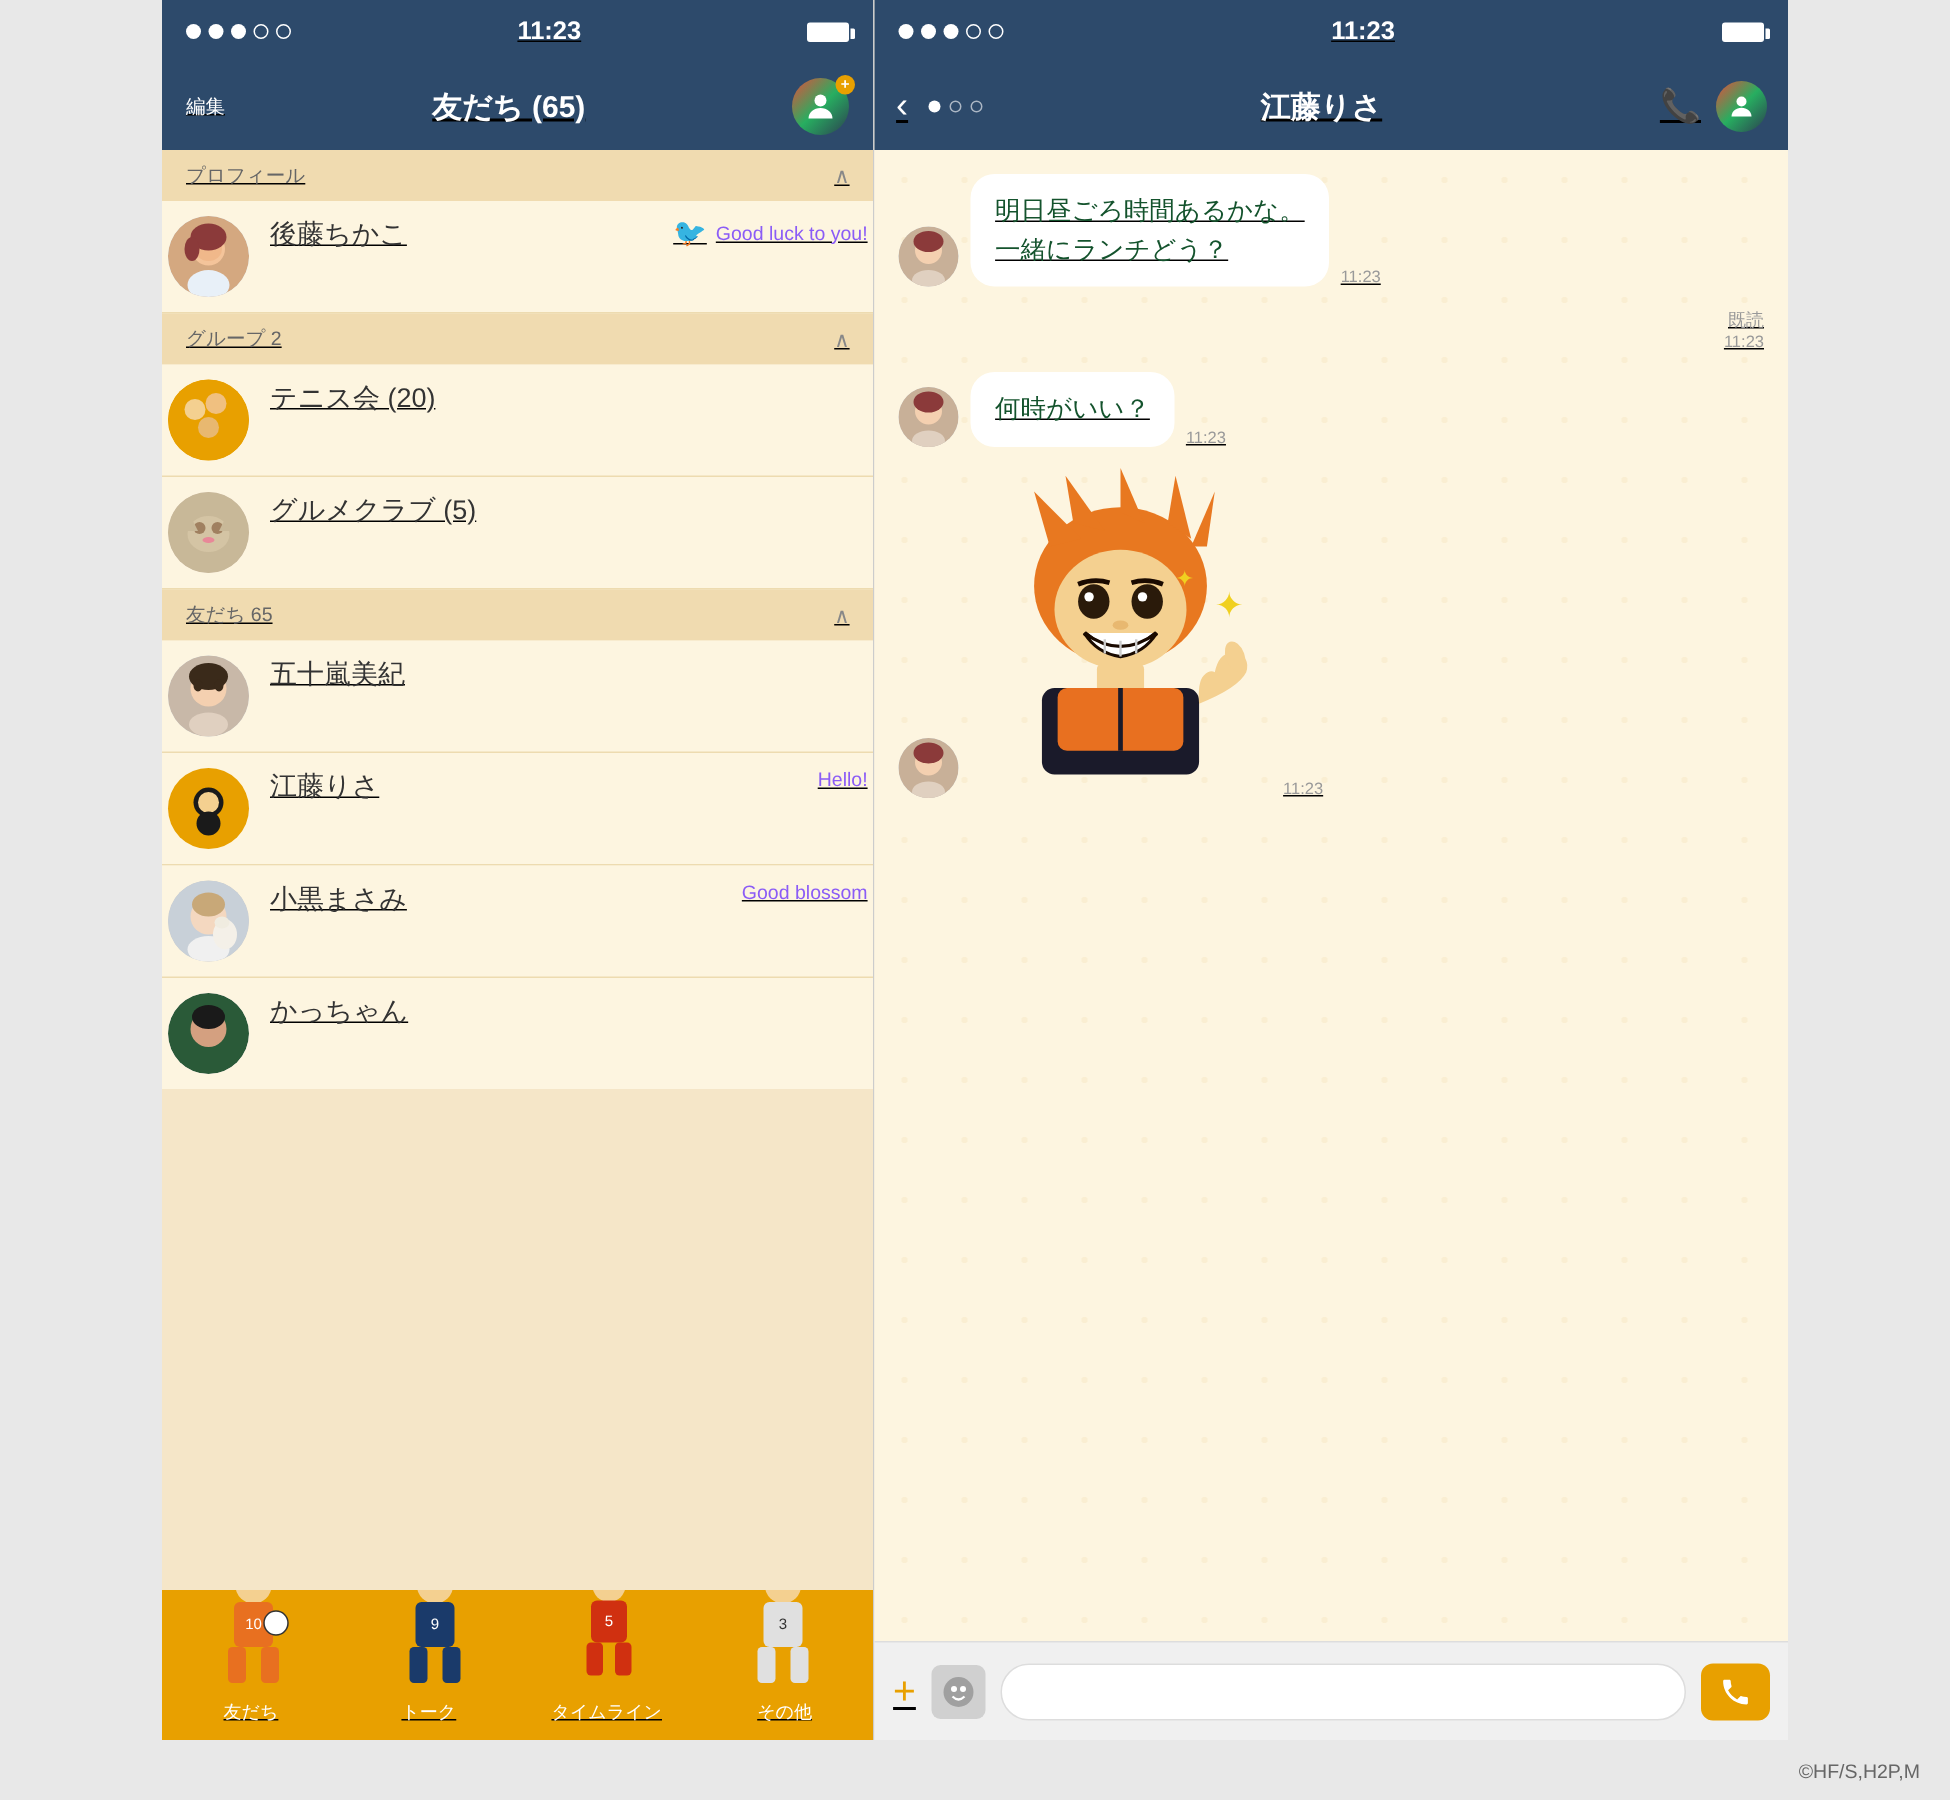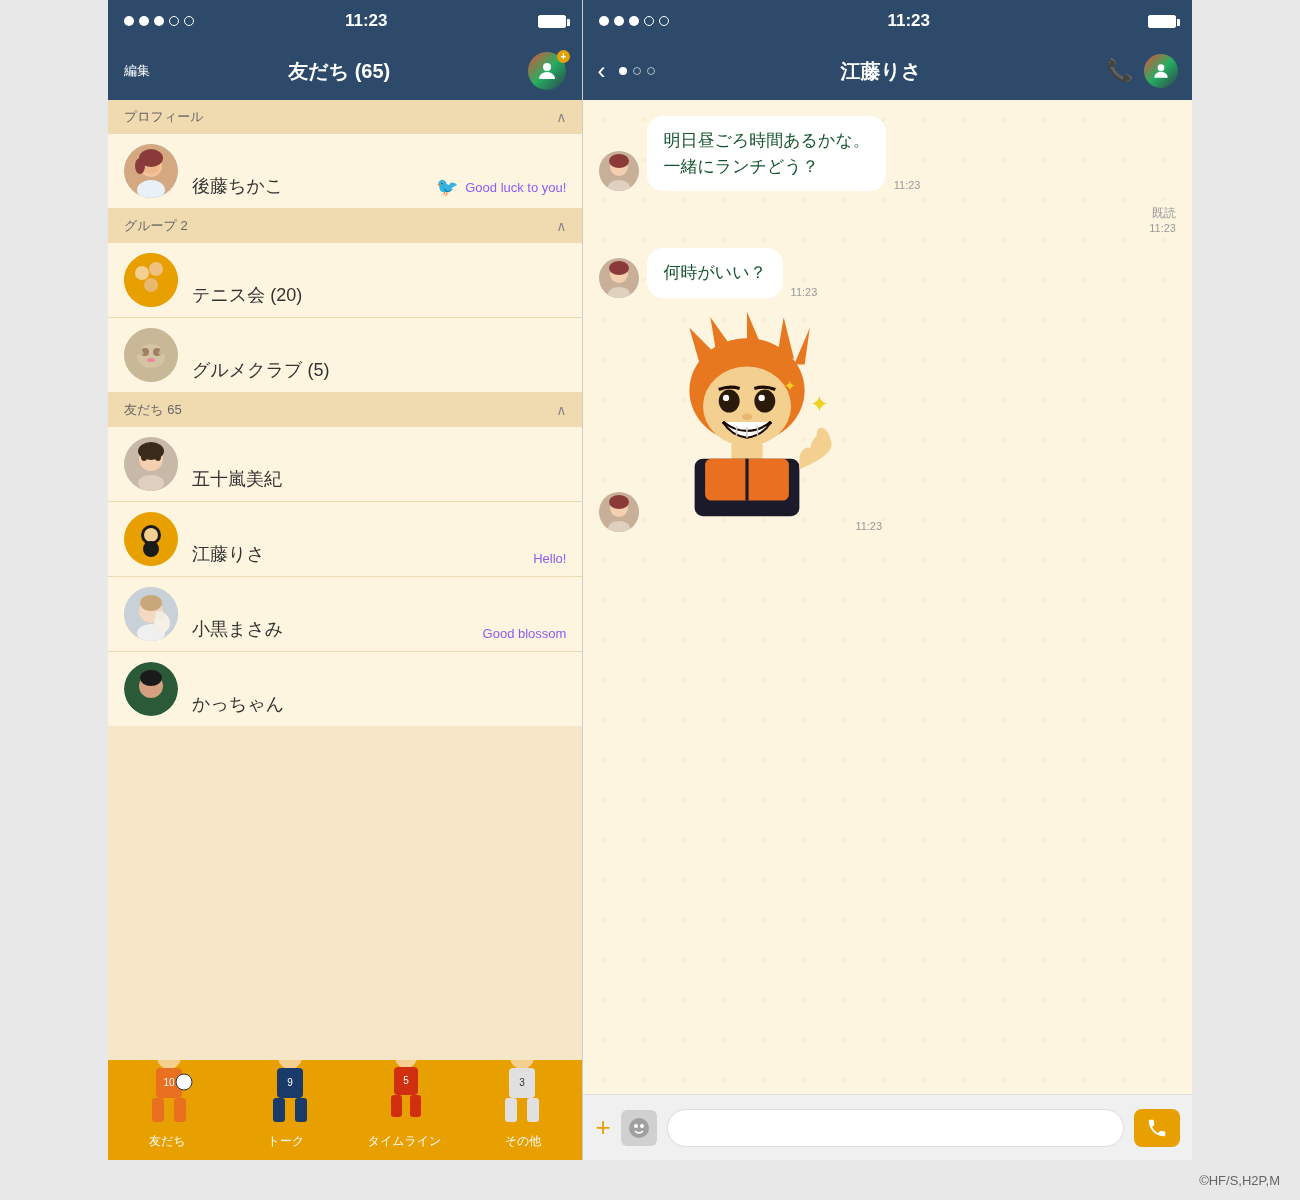--- a/index.html
+++ b/index.html
@@ -12,20 +12,21 @@
       flex-direction: column;
       align-items: center;
       justify-content: flex-start;
       overflow: hidden;
     }
     .screens-container {
       display: flex;
       width: 1084px;
       height: 1160px;
       background: #e0e0e0;
+      text-decoration: underline;
     }
     
     .left-screen {
       width: 570px;
       height: 1160px;
       background: #f5e6c8;
       display: flex;
       flex-direction: column;
       border-right: 1px solid #ccc;
     }
@@ -79,22 +80,22 @@
       display: flex;
       justify-content: space-between;
       align-items: center;
       font-size: 13px;
       color: #666;
     }
     .collapse-icon { color: #888; font-size: 14px; }
     .contact-item {
       background: #fdf5e0;
       display: flex;
-      align-items: flex-end;
-      padding: 10px 16px;
+      align-items: flex-start;
+      padding: 10px 4px;
       border-bottom: 1px solid #eddbb0;
       min-height: 72px;
     }
     .avatar {
       width: 54px; height: 54px; border-radius: 50%;
       overflow: hidden; flex-shrink: 0; margin-right: 14px;
       background: #ccc;
     }
     .contact-name { font-size: 18px; color: #333; flex: 1; }
     .contact-status { font-size: 13px; color: #8b5cf6; }

